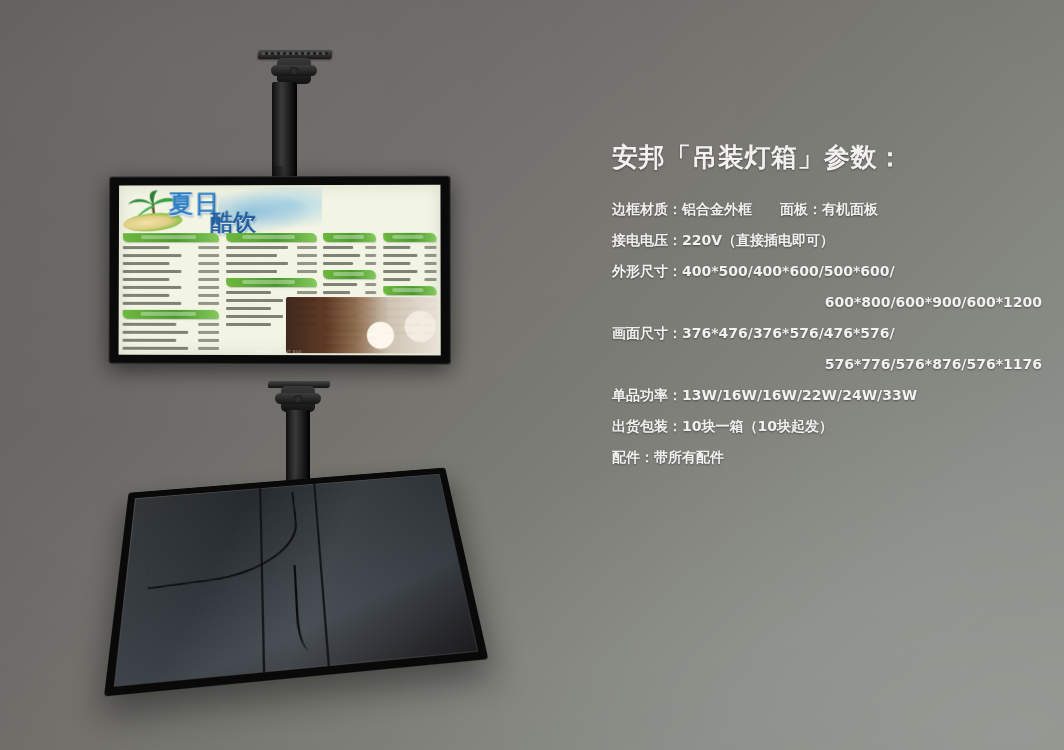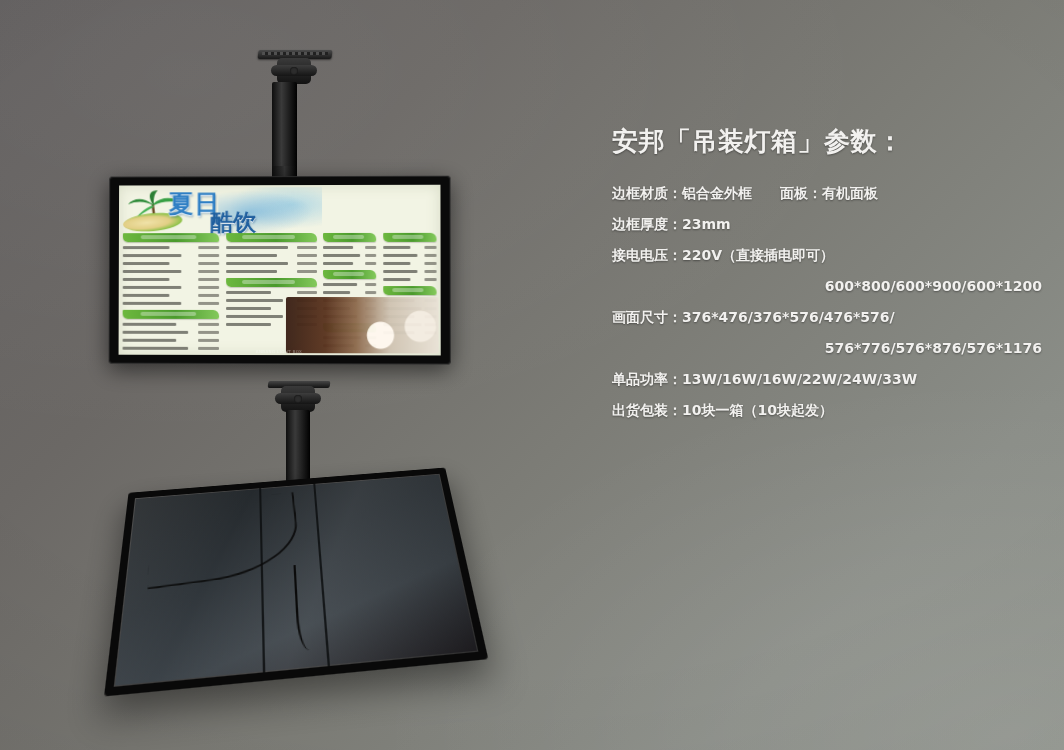--- a/index.html
+++ b/index.html
@@ -222,21 +222,21 @@
     border-left: 2px solid #0b0b0b;
     border-radius: 0 0 0 40%;
   }
   #rear-panel .sheen {
     position:absolute; inset:0;
     background: linear-gradient(115deg, rgba(255,255,255,0.10) 0%, rgba(255,255,255,0.02) 30%, rgba(255,255,255,0.08) 58%, rgba(0,0,0,0.18) 100%);
   }
 
   
   #spec {
-    position: absolute; left: 612px; top: 124px; width: 430px;
+    position: absolute; left: 612px; top: 140px; width: 430px;
     color: #f2f1ef;
     text-shadow: 0 1px 2px rgba(0,0,0,0.38);
   }
   #spec-title {
     font-size: 26px; font-weight: 700; letter-spacing: .5px;
     margin-bottom: 19px;
   }
   .spec-line {
     font-size: 14px; line-height: 31px; white-space: nowrap;
   }
@@ -500,23 +500,24 @@
       <div class="seam b"></div>
       <div class="cable"></div>
       <div class="cable2"></div>
     </div>
   </div>
 
   <div id="spec">
     <div id="spec-title">安邦「吊装灯箱」参数：</div>
     <div id="spec-lines">
         <div class="spec-line"><span class="lbl">边框材质：</span><span class="val">铝合金外框　　面板：有机面板</span></div>
-        <div class="spec-line"><span class="lbl">边框厚度：</span><span class="val">23mm</span></div>
         <div class="spec-line"><span class="lbl">接电电压：</span><span class="val">220V（直接插电即可）</span></div>
+        <div class="spec-line"><span class="lbl">外形尺寸：</span><span class="val">400*500/400*600/500*600/</span></div>
         <div class="spec-line cont"><span class="val">600*800/600*900/600*1200</span></div>
         <div class="spec-line"><span class="lbl">画面尺寸：</span><span class="val">376*476/376*576/476*576/</span></div>
         <div class="spec-line cont"><span class="val">576*776/576*876/576*1176</span></div>
         <div class="spec-line"><span class="lbl">单品功率：</span><span class="val">13W/16W/16W/22W/24W/33W</span></div>
         <div class="spec-line"><span class="lbl">出货包装：</span><span class="val">10块一箱（10块起发）</span></div>
+        <div class="spec-line"><span class="lbl">配件：</span><span class="val">带所有配件</span></div>
       </div>
   </div>
 
 </div>
 
 </body></html>

